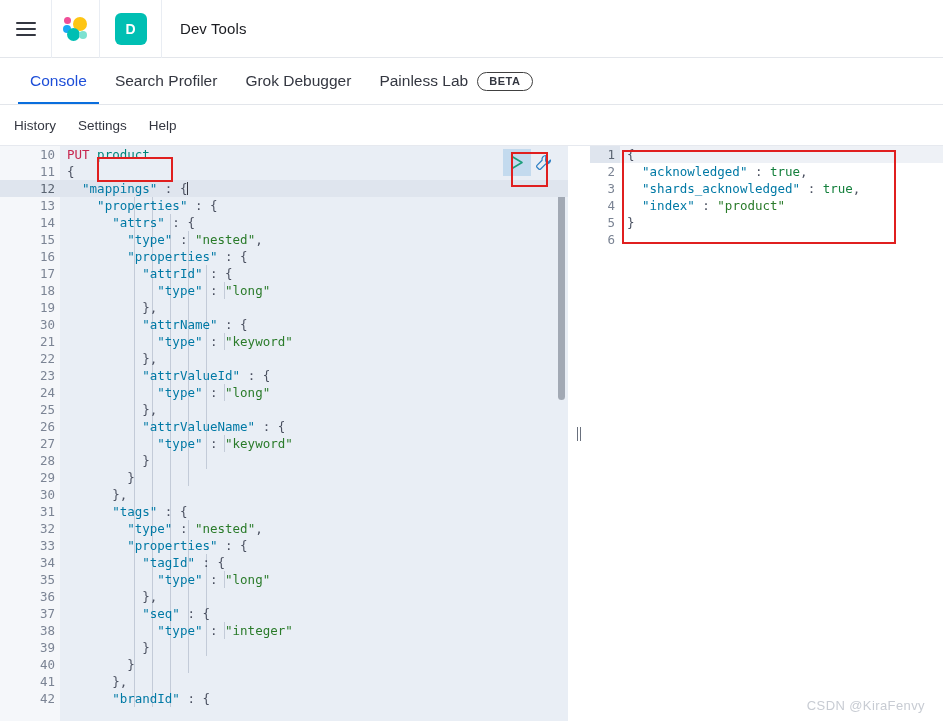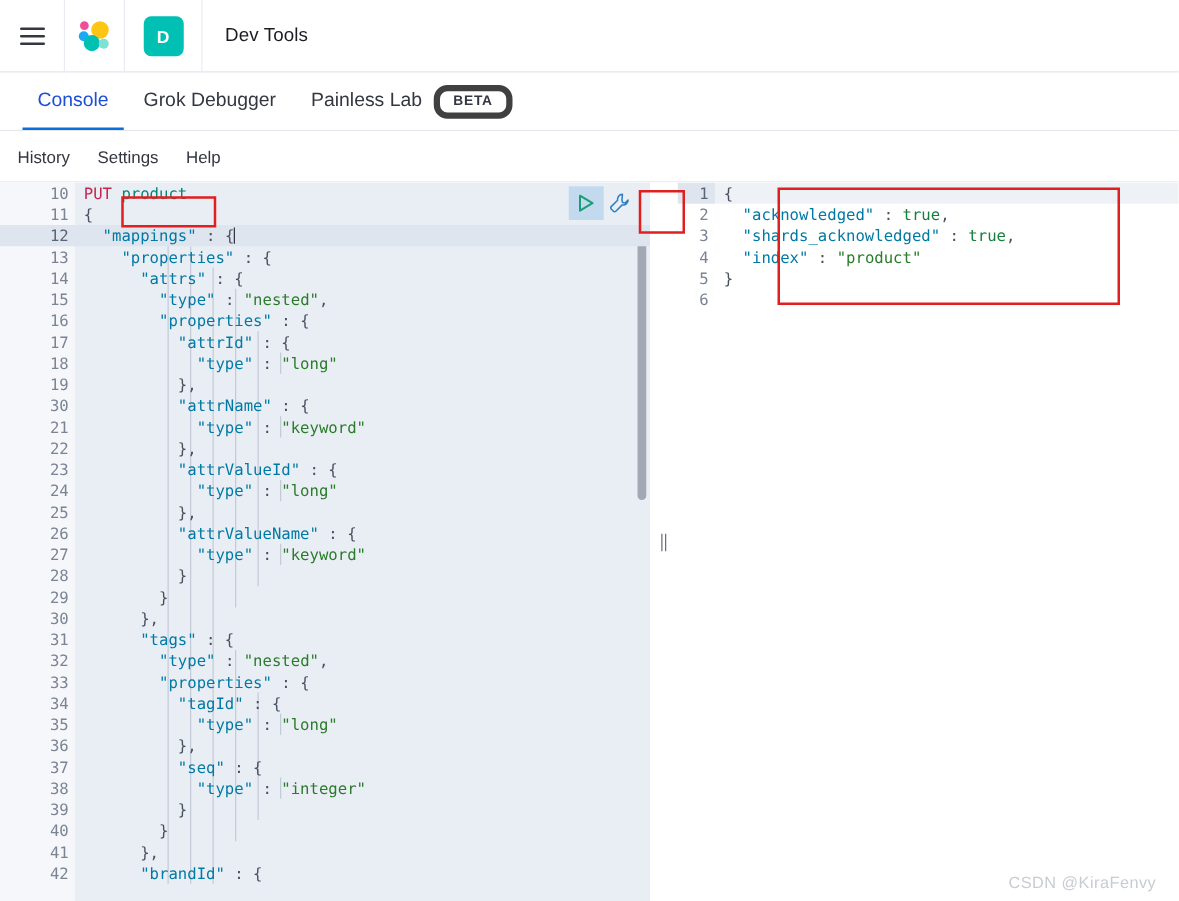--- a/index.html
+++ b/index.html
@@ -80,21 +80,21 @@
     white-space: nowrap;
   }
   .tab.active { color: #1d4ed8; }
   .tab.active::after {
     content: "";
     position: absolute; left: 2px; right: 2px; bottom: 0;
     height: 2px; background: #0a6edd;
   }
   .beta-badge {
     margin-left: 9px;
-    border: 5px solid #404040;
+    border: 1px solid #404040;
     border-radius: 11px;
     padding: 3px 11px 3px 11px;
     font-size: 11px;
     font-weight: bold;
     letter-spacing: .6px;
     color: #343741;
     line-height: 1;
   }
 
   
@@ -113,21 +113,21 @@
   }
 
   
   .console {
     position: relative;
     height: 575px;
     display: flex;
     background: #ffffff;
   }
   .pane-left {
-    width: 520px;
+    width: 568px;
     position: relative;
     background: #f5f7fa;
     overflow: hidden;
   }
   .divider {
     width: 22px;
     background: #ffffff;
     position: relative;
     cursor: col-resize;
   }
@@ -292,20 +292,23 @@
   </div>
   <div class="topbar-cell cell-app">
     <div class="app-badge">D</div>
   </div>
   <div class="app-title">Dev Tools</div>
 </div>
 
 <div class="tabbar">
   <div class="tab active">
     <span>Console</span>
+  </div>
+  <div class="tab">
+    <span>Search Profiler</span>
   </div>
   <div class="tab">
     <span>Grok Debugger</span>
   </div>
   <div class="tab">
     <span>Painless Lab</span>
     <span class="beta-badge">BETA</span>
   </div>
 </div>
 

